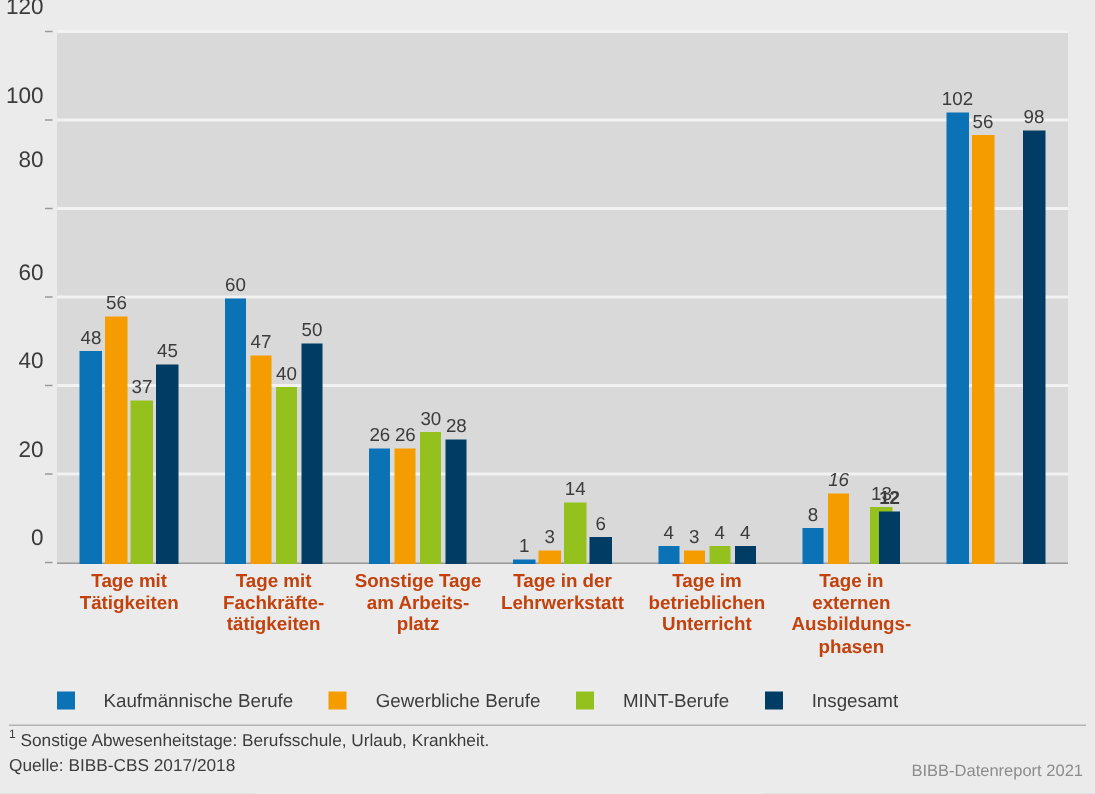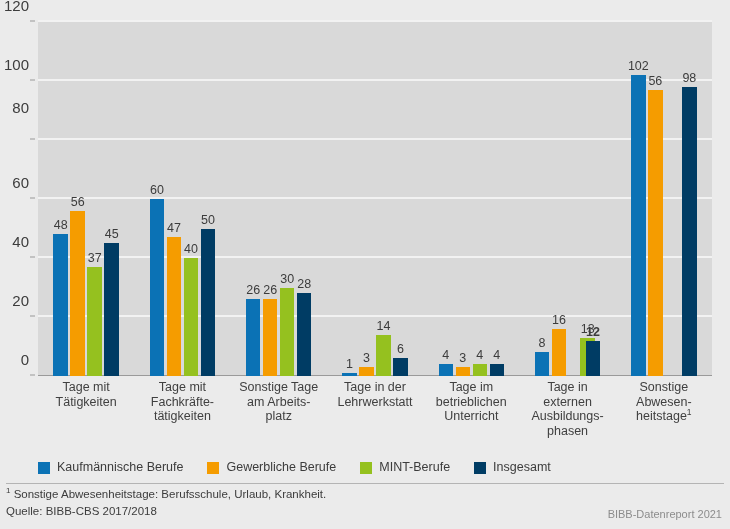--- a/index.html
+++ b/index.html
@@ -112,41 +112,43 @@
     top: 380px;
     width: 674px;
     height: 72px;
   }
   .x-cat {
     position: absolute;
     top: 0;
     text-align: center;
     font-size: 12.5px;
     line-height: 14.5px;
-    color: #404040;
+    color: #c2410c;
+    font-weight: bold;
   }
   .x-cat sup {
     font-size: 8.5px;
     vertical-align: super;
     line-height: 0;
   }
 
   
   #legend {
     position: absolute;
     left: 38px;
     top: 459px;
     height: 16px;
     display: flex;
     align-items: center;
   }
   .legend-item {
     display: flex;
-    align-items: flex-end;
+    align-items: center;
     margin-right: 24px;
+    gap: 12px;
   }
   .legend-swatch {
     width: 12px;
     height: 12px;
     margin-right: 7px;
     flex: 0 0 auto;
   }
   .legend-text {
     font-size: 12.5px;
     color: #3c3c3c;
@@ -317,21 +319,21 @@
           <div class="bar-label" style="bottom: 13.8px;">4</div>
         </div>
       </div>
       <div class="group" style="left: 481.429px; width: 96.2857px;">
         <div class="bar-wrap" style="left: 15.3929px; width: 14.5px; height: 43.6px;">
           <div class="bar" title="Kaufmännische Berufe: 8" style="height: 23.6px; background: rgb(11, 114, 181);"></div>
           <div class="bar-label" style="bottom: 25.6px;">8</div>
         </div>
         <div class="bar-wrap" style="left: 32.3929px; width: 14.5px; height: 67.2px;">
           <div class="bar" title="Gewerbliche Berufe: 16" style="height: 47.2px; background: rgb(245, 156, 0);"></div>
-          <div class="bar-label" style="bottom: 49.2px;">16</div>
+          <div class="bar-label" style="bottom: 49.2px; font-style: italic;">16</div>
         </div>
         <div class="bar-wrap" style="left: 61px; width: 14.5px; height: 58.35px;">
           <div class="bar" title="MINT-Berufe: 13" style="height: 38.35px; background: rgb(149, 193, 31);"></div>
           <div class="bar-label" style="bottom: 40.35px;">13</div>
         </div>
         <div class="bar-wrap" style="left: 66.3929px; width: 14.5px; height: 55.4px;">
           <div class="bar" title="Insgesamt: 12" style="height: 35.4px; background: rgb(0, 60, 100);"></div>
           <div class="bar-label" style="bottom: 37.4px; font-weight: bold;">12</div>
         </div>
       </div>
@@ -374,25 +376,20 @@
         <div>Tage im</div>
         <div>betrieblichen</div>
         <div>Unterricht</div>
       </div>
       <div class="x-cat" style="left: 471.429px; width: 116.286px;">
         <div>Tage in</div>
         <div>externen</div>
         <div>Ausbildungs-</div>
         <div>phasen</div>
       </div>
-      <div class="x-cat" style="left: 567.714px; width: 116.286px;">
-        <div>Sonstige</div>
-        <div>Abwesen-</div>
-        <div>heitstage<sup>1</sup></div>
-      </div>
     </div>
 
 </div>
 
 <div id="legend">
     <div class="legend-item">
       <span class="legend-swatch" style="background: rgb(11, 114, 181);"></span>
       <span class="legend-text">Kaufmännische Berufe</span>
     </div>
     <div class="legend-item">

